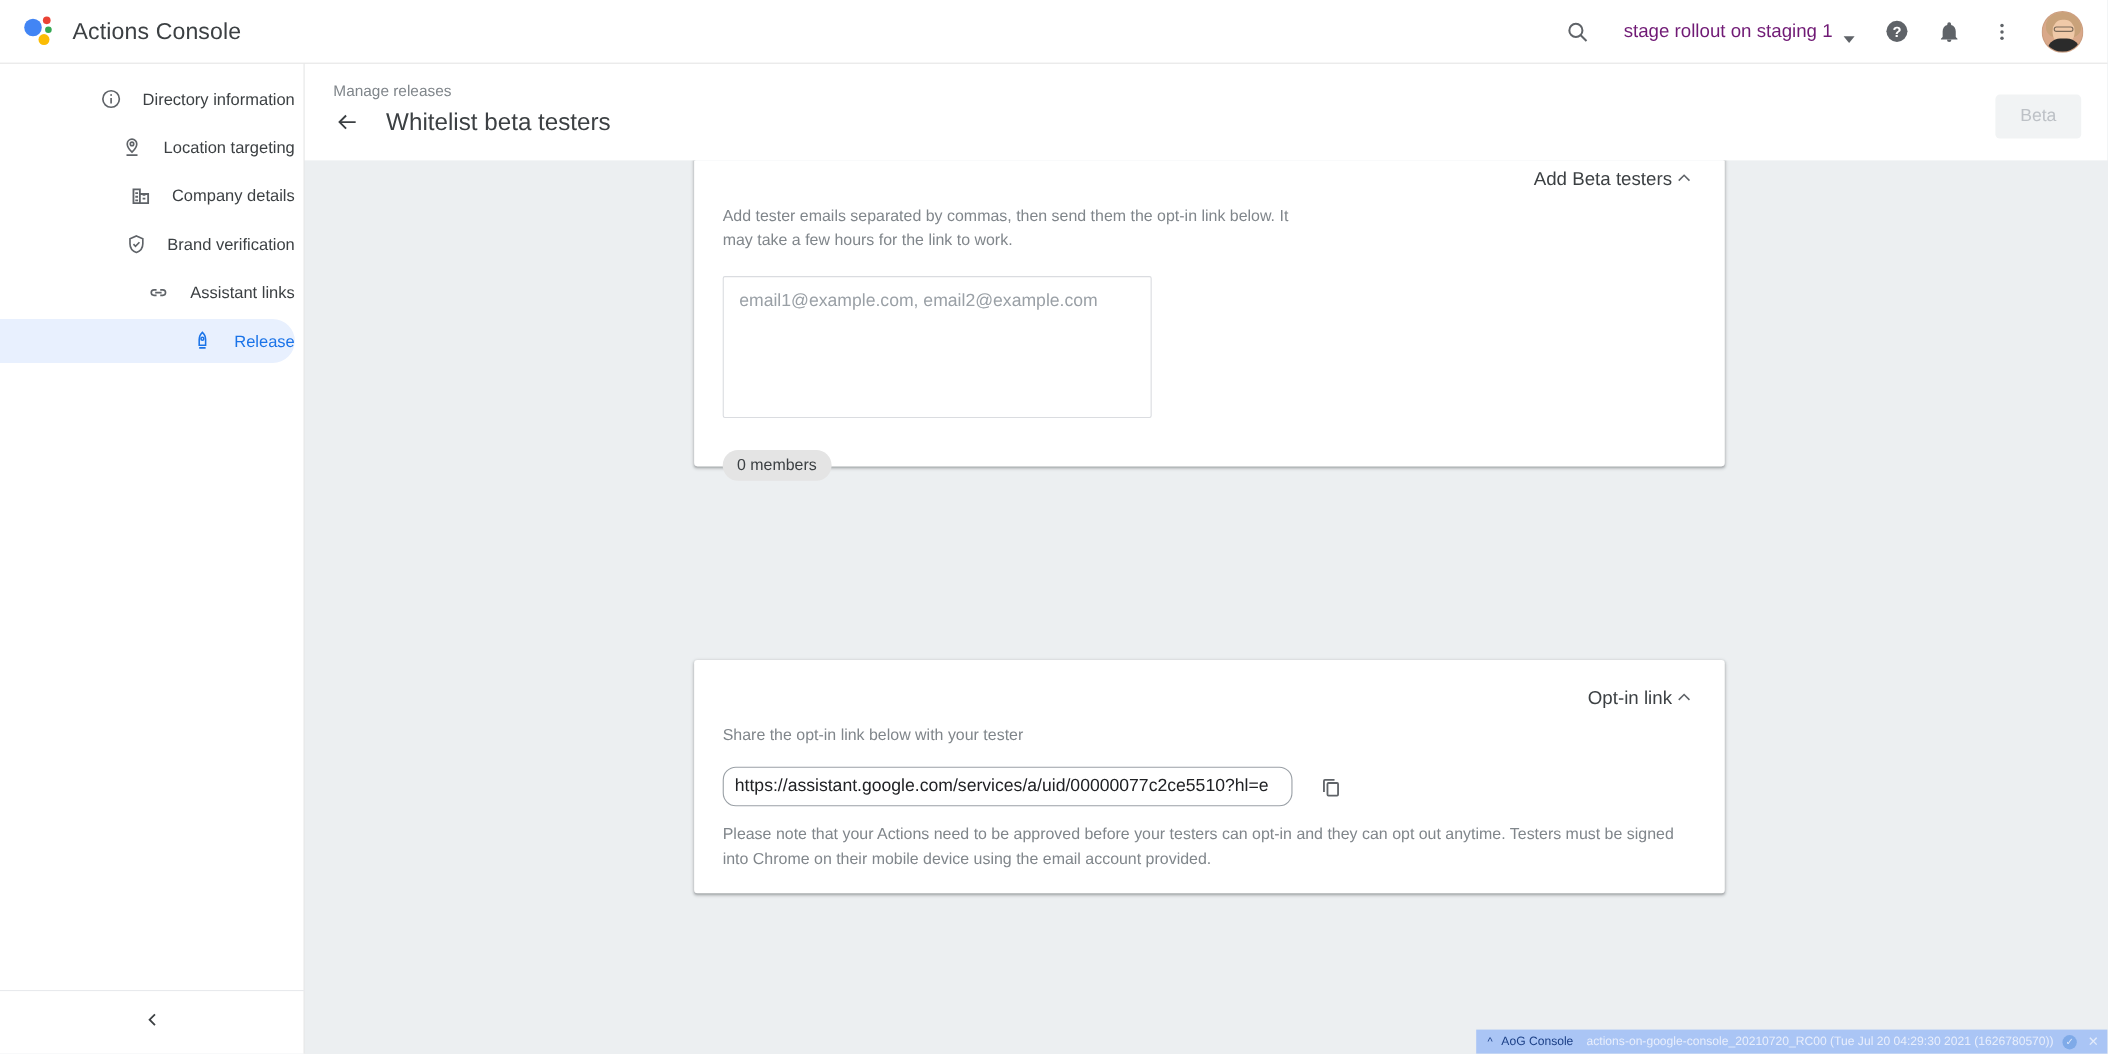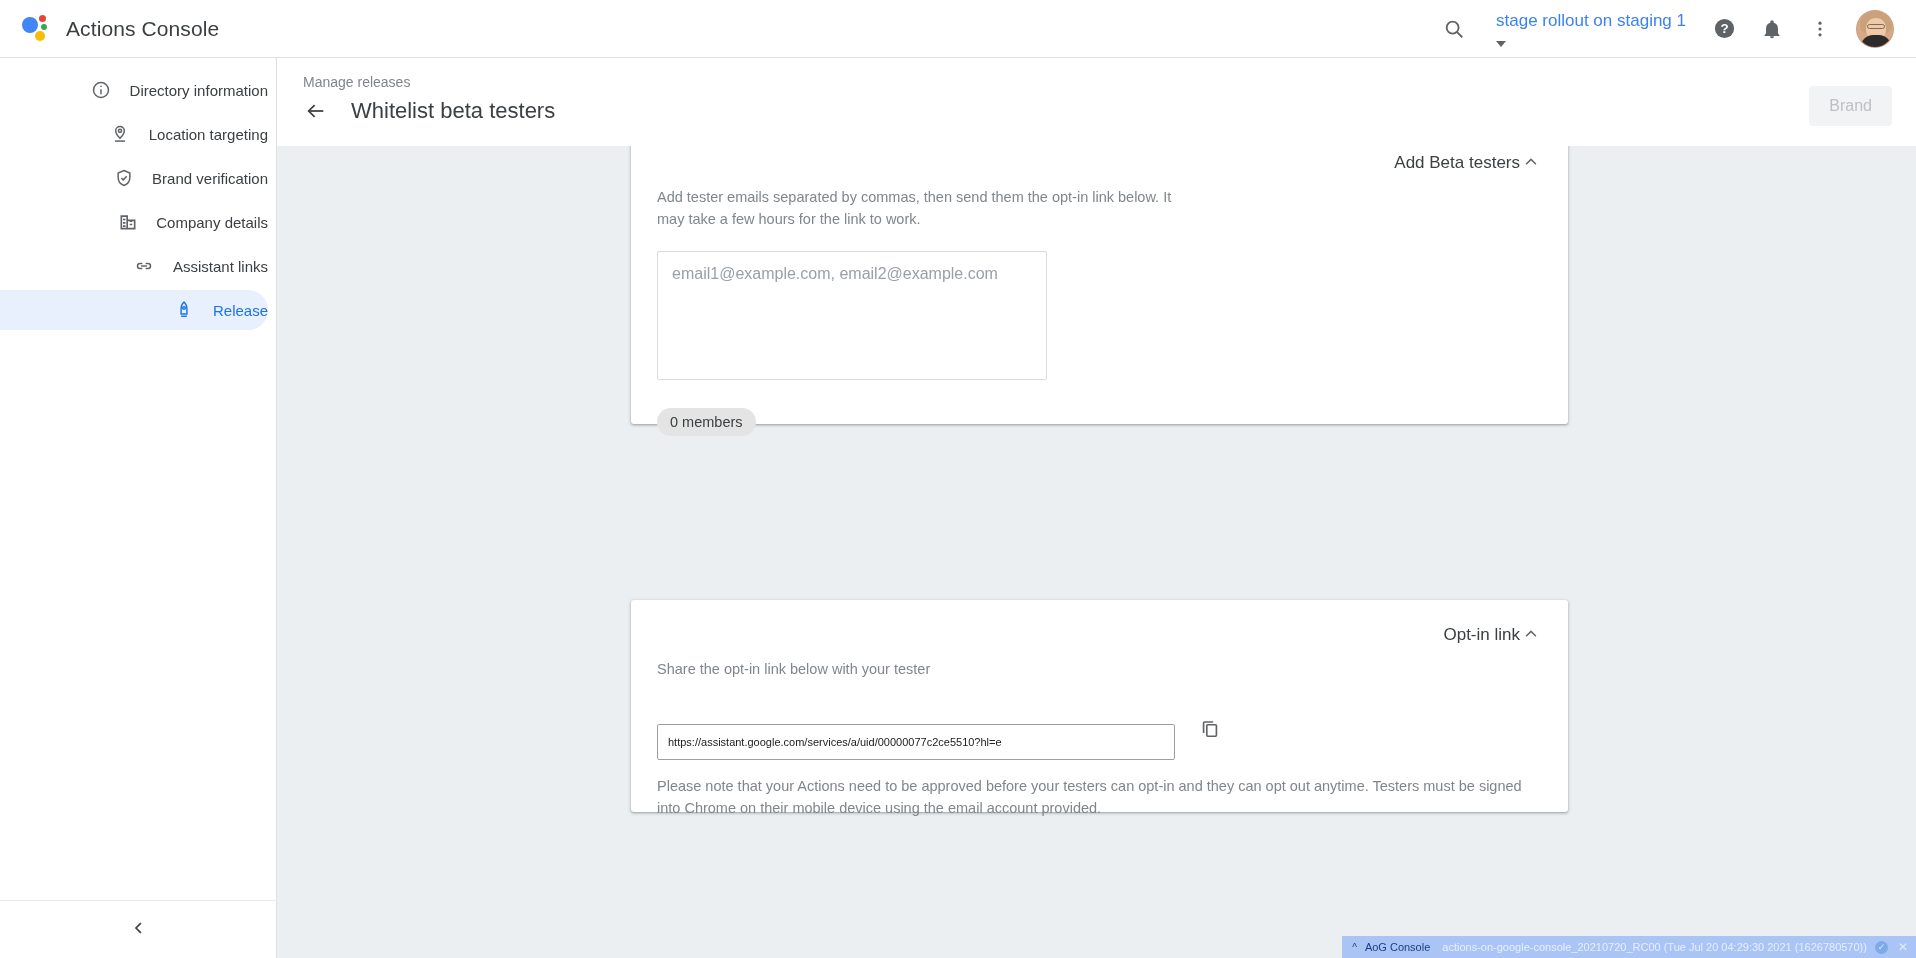--- a/index.html
+++ b/index.html
@@ -44,23 +44,23 @@
   .topbar-right {
     margin-left: auto; display: flex; align-items: center;
     padding-right: 22px; gap: 4px;
   }
   .icon-btn {
     width: 44px; height: 44px; border-radius: 50%;
     display: flex; align-items: center; justify-content: center;
     cursor: pointer; color: #5f6368;
   }
   .project-select {
-    display: flex; align-items: flex-start; gap: 10px;
-    font-size: 17px; color: #3b82f6; cursor: pointer;
-    padding: 0 12px 0 16px; white-space: nowrap; flex-direction: column;
+    display: flex; align-items: flex-end; gap: 10px;
+    font-size: 17px; color: #701a75; cursor: pointer;
+    padding: 0 12px 0 16px; white-space: nowrap;
   }
   .caret {
     width: 0; height: 0; border-left: 5px solid transparent;
     border-right: 5px solid transparent; border-top: 6px solid #5f6368;
   }
   .avatar {
     width: 38px; height: 38px; border-radius: 50%; margin-left: 10px;
     background: #d9a889; overflow: hidden; position: relative; cursor: pointer;
     border: 1px solid rgba(0,0,0,.06);
   }
@@ -155,23 +155,23 @@
   .email-area::placeholter { color: #9aa0a6; }
   .email-area::placeholder { color: #9aa0a6; }
   .members-chip {
     margin: 24px 0 0 26px; display: inline-flex; align-items: center;
     height: 28px; padding: 0 13px; border-radius: 14px;
     background: #e4e4e4; color: #3c4043; font-size: 14.5px;
   }
 
   .link-row { display: flex; align-items: center; gap: 20px; margin: 16px 0 0 26px; }
   .link-input {
-    width: 518px; height: 36px; border: 1px solid #9aa0a6; border-radius: 2px;
-    padding: 0 10px; font-size: 11px; color: #202124;
-    font-family: "Liberation Sans", sans-serif; outline: none; background: #fff; margin-top: 27px;
+    width: 518px; height: 36px; border: 1px solid #9aa0a6; border-radius: 12px;
+    padding: 0 10px; font-size: 16px; color: #202124;
+    font-family: "Liberation Sans", sans-serif; outline: none; background: #fff;
   }
   .copy-btn { width: 30px; height: 30px; display:flex; align-items:center; justify-content:center; color:#5f6368; cursor: pointer; }
   .note {
     margin: 16px 26px 0 26px; font-size: 14.5px; color: #80868b; line-height: 1.5;
     max-width: 865px;
   }
 
   
   .statusbar {
     position: absolute; right: 0; bottom: 0; height: 22px;
@@ -258,35 +258,35 @@
           <circle cx="12" cy="8.2" r="1.9"></circle>
             <line x1="6" y1="20.5" x2="18" y2="20.5"></line>
         </svg>
       </span>
       <span>Location targeting</span>
     </div>
 
 
     <div class="side-item">
       <span class="si-ico">
+        <svg width="20" height="20" viewBox="0 0 24 24" fill="currentColor">
+          <path d="M3 21V4h9v5h9v12H3zm2-2h5V6H5v13zm7 0h7v-8h-7v8zM6 8h3v2H6V8zm0 4h3v2H6v-2zm0 4h3v2H6v-2zm8-2h3v2h-3v-2zm0-4h3v2h-3v-2z"></path>
+        </svg>
+      </span>
+      <span>Company details</span>
+    </div>
+
+    <div class="side-item">
+      <span class="si-ico">
         <svg width="20" height="20" viewBox="0 0 24 24" fill="none" stroke="currentColor" stroke-width="1.8">
           <path d="M12 3l7 3v5.5c0 4.4-3 8.1-7 9.5-4-1.4-7-5.1-7-9.5V6l7-3z"></path>
             <polyline points="8.8,12 11,14.2 15.3,9.9"></polyline>
         </svg>
       </span>
       <span>Brand verification</span>
-    </div>
-
-    <div class="side-item">
-      <span class="si-ico">
-        <svg width="20" height="20" viewBox="0 0 24 24" fill="currentColor">
-          <path d="M3 21V4h9v5h9v12H3zm2-2h5V6H5v13zm7 0h7v-8h-7v8zM6 8h3v2H6V8zm0 4h3v2H6v-2zm0 4h3v2H6v-2zm8-2h3v2h-3v-2zm0-4h3v2h-3v-2z"></path>
-        </svg>
-      </span>
-      <span>Company details</span>
     </div>
 
     <div class="side-item">
       <span class="si-ico">
         <svg width="20" height="20" viewBox="0 0 24 24" fill="none" stroke="currentColor" stroke-width="1.8">
           <path d="M10 9H7.2a3 3 0 0 0 0 6H10"></path>
             <path d="M14 9h2.8a3 3 0 0 1 0 6H14"></path>
             <line x1="8.5" y1="12" x2="15.5" y2="12"></line>
         </svg>
       </span>
@@ -318,21 +318,21 @@
   <div class="breadcrumb">Manage releases</div>
   <div class="title-row">
     <span class="back-arrow">
       <svg width="22" height="22" viewBox="0 0 24 24" fill="none" stroke="currentColor" stroke-width="1.9">
         <line x1="20" y1="12" x2="4.5" y2="12"></line>
           <polyline points="10.5,5.5 4,12 10.5,18.5"></polyline>
       </svg>
     </span>
     <span class="page-title">Whitelist beta testers</span>
   </div>
-  <button class="save-btn">Brand</button>
+  <button class="save-btn">Beta</button>
 </div>
 
 <div class="content">
 
   <div class="card" id="card-beta">
     <div class="card-head">
       <span class="card-title">Add Beta testers</span>
       <span class="chev-up">
         <svg width="18" height="18" viewBox="0 0 24 24" fill="none" stroke="currentColor" stroke-width="1.9">
           <polyline points="5.5,15 12,8.5 18.5,15"></polyline>

